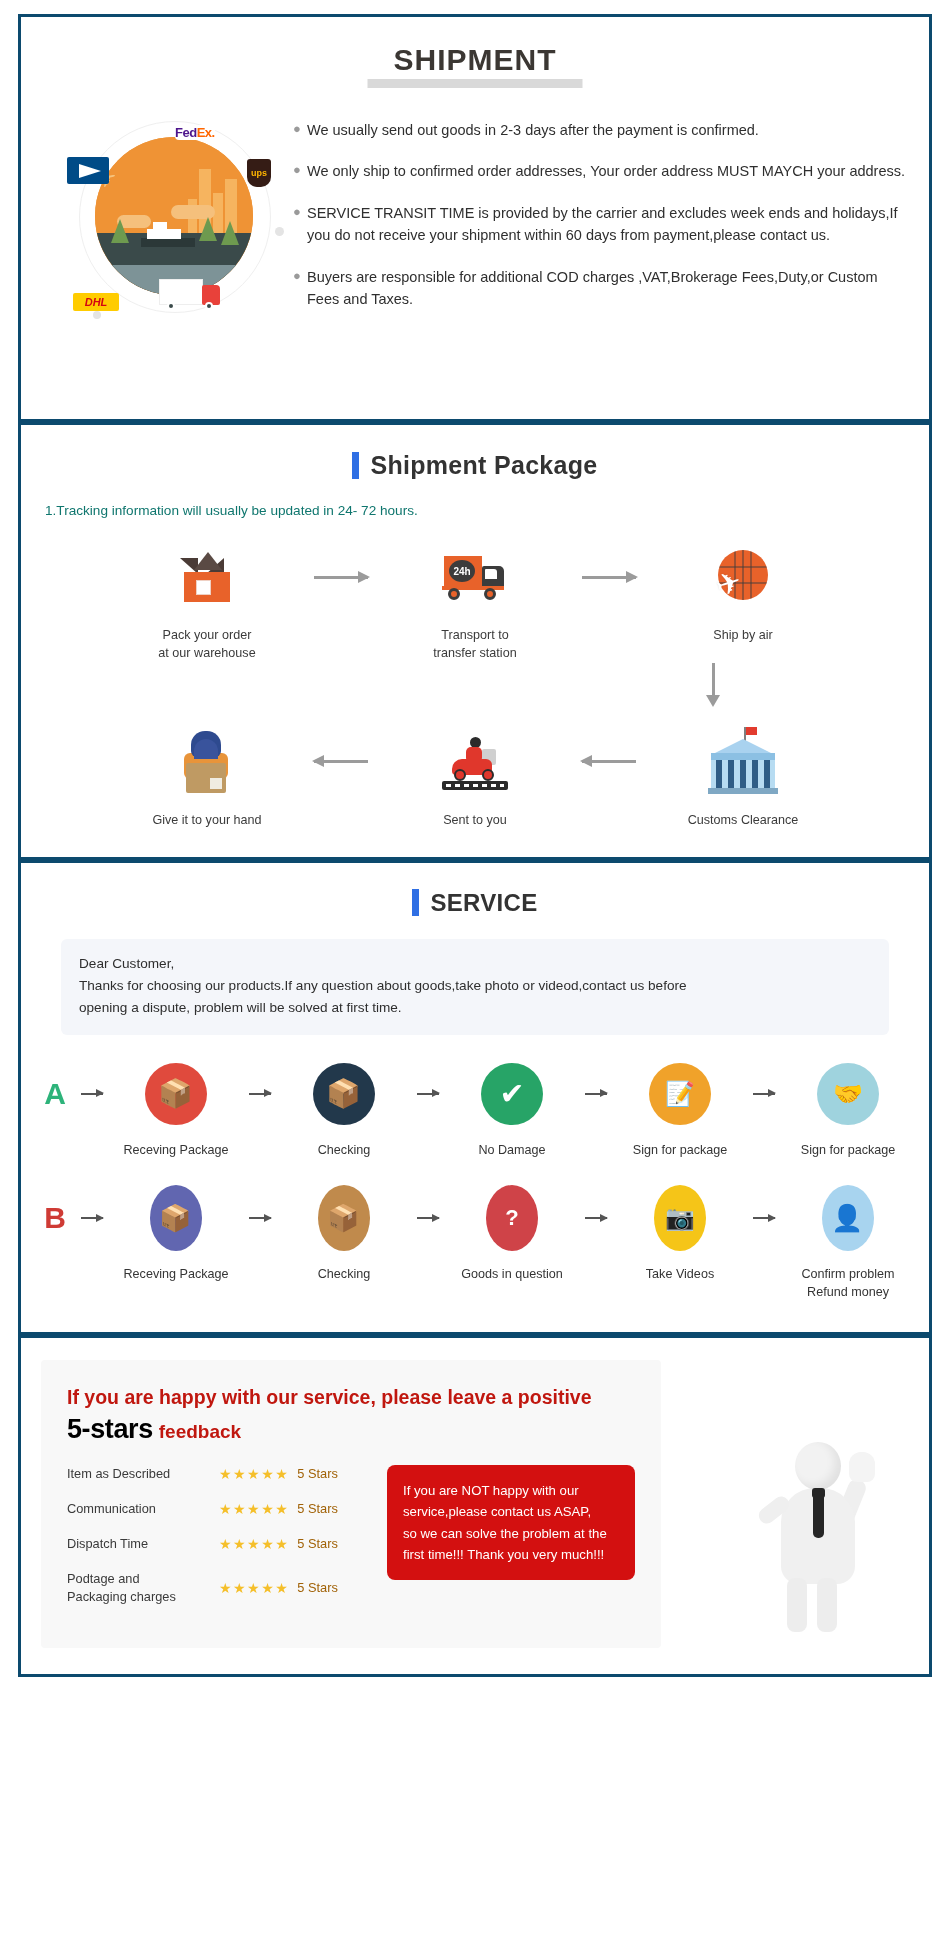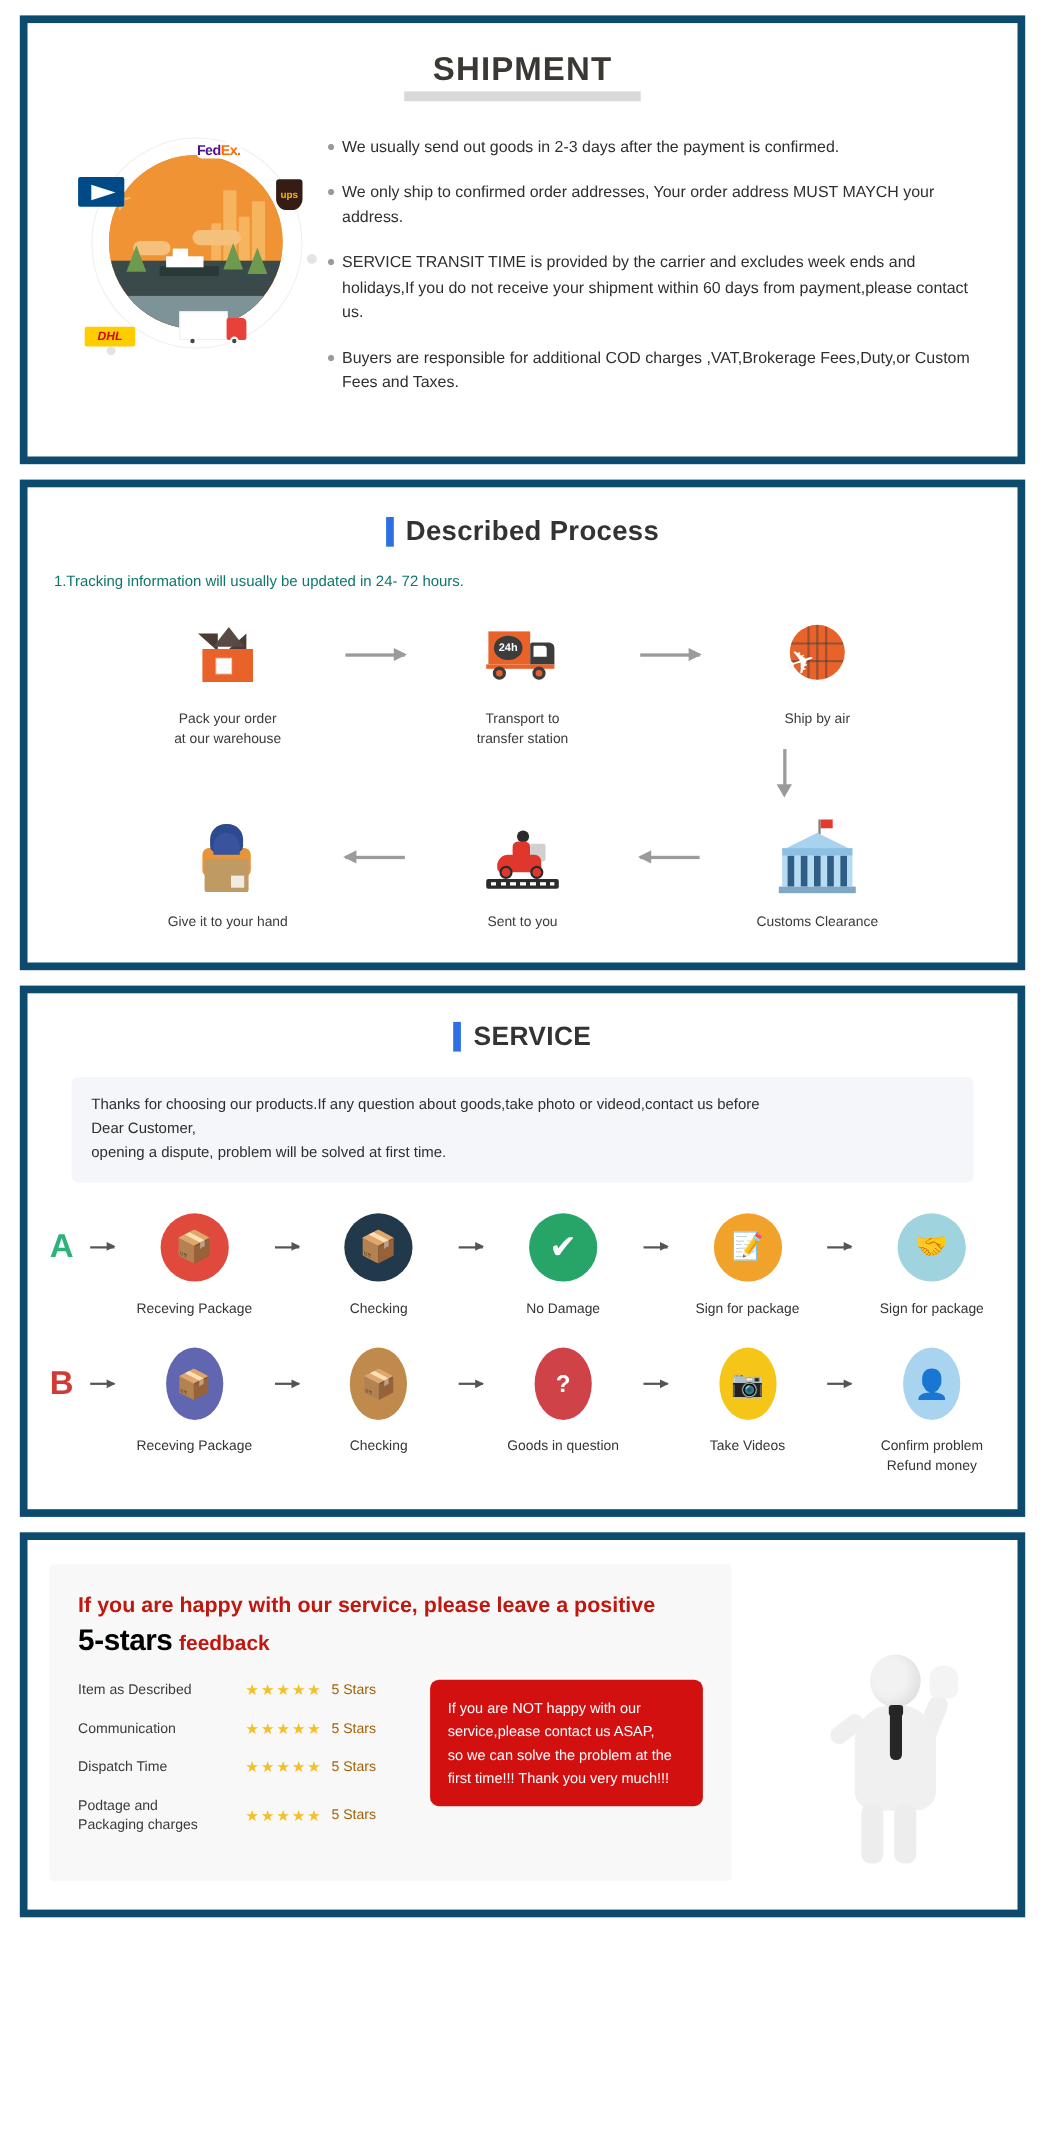--- a/index.html
+++ b/index.html
@@ -5,23 +5,22 @@
   * { box-sizing: border-box; margin: 0; padding: 0; }
   body {
     width: 950px;
     background: #ffffff;
     font-family: "Liberation Sans", sans-serif;
     color: #333;
   }
   .page { width: 950px; padding: 14px 18px 18px 18px; }
 
   .card {
-    border: 7px solid #0c4a6e;
+    border: 3px solid #0c4a6e;
     background: #fff;
-    margin-bottom: 14px;
     position: relative;
   }
 
   
   .ship-card { padding: 26px 0 26px 0; min-height: 408px; }
   .ship-title-wrap { text-align: center; position: relative; height: 54px; }
   .ship-title {
     display: inline-block;
     font-size: 30px;
     font-weight: bold;
@@ -508,21 +507,21 @@
           <span class="bullet-dot">●</span>
           <span class="ship-item-text">Buyers are responsible for additional COD charges ,VAT,Brokerage Fees,Duty,or Custom Fees and Taxes.</span>
         </div>
       </div>
     </div>
   </section>
 
   <section class="card proc-card">
     <div class="sec-head">
       <div class="blue-bar"></div>
-      <span class="sec-title">Described Process</span>
+      <span class="sec-title">Shipment Package</span>
     </div>
 
     <div class="proc-notes">
       <div class="proc-note">1.Tracking information will usually be updated in 24- 72 hours.</div>
     </div>
 
     <div class="flow-row">
       <div class="flow-node">
         <div class="flow-icon">
           <div class="ic">
@@ -653,22 +652,22 @@
     </div>
   </section>
 
   <section class="card svc-card">
     <div class="sec-head">
       <div class="blue-bar"></div>
       <span class="sec-title small">SERVICE</span>
     </div>
 
     <div class="svc-note">
+      <div>Dear Customer,</div>
       <div>Thanks for choosing our products.If any question about goods,take photo or videod,contact us before</div>
-      <div>Dear Customer,</div>
       <div>opening a dispute, problem will be solved at first time.</div>
     </div>
 
     <div class="svc-row">
       <div class="svc-letter letter-a">A</div>
       <div class="svc-arrow">
           <div class="sarrow"></div>
         </div>
 
       <div class="svc-node">

